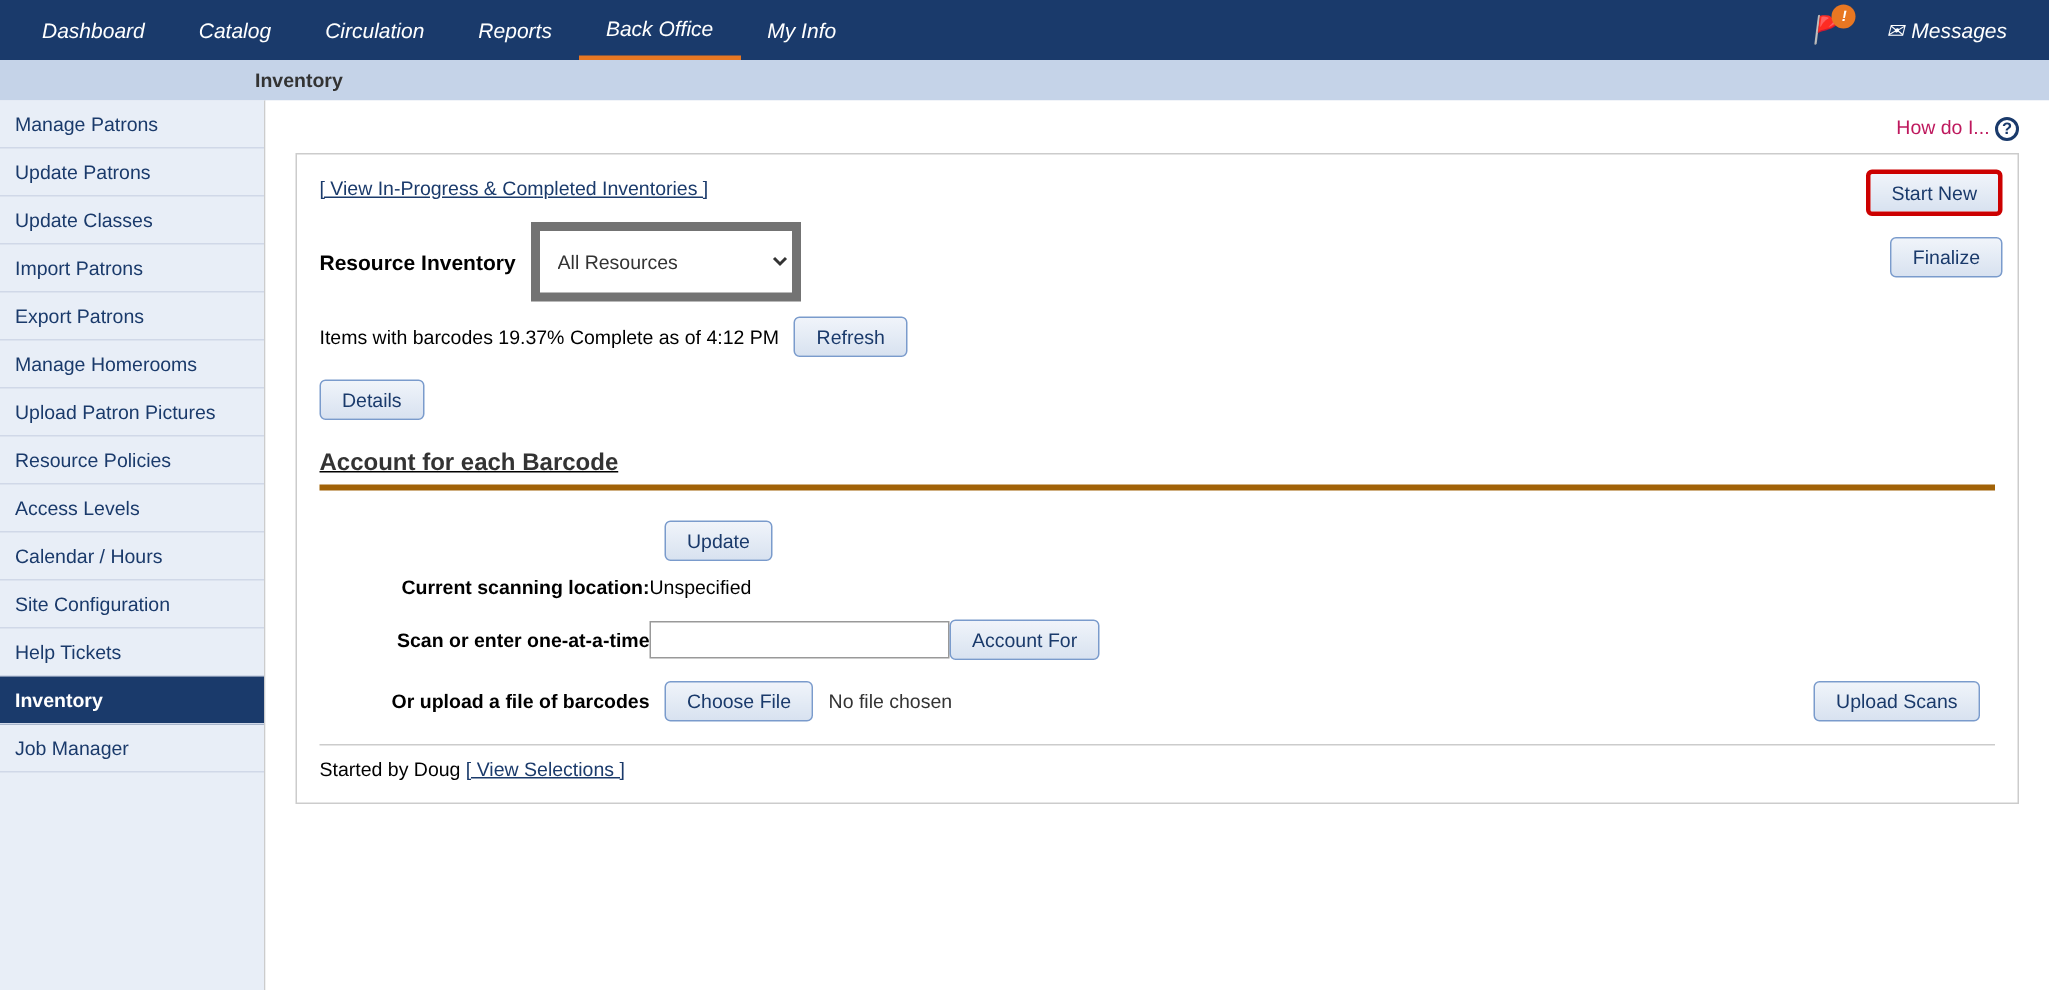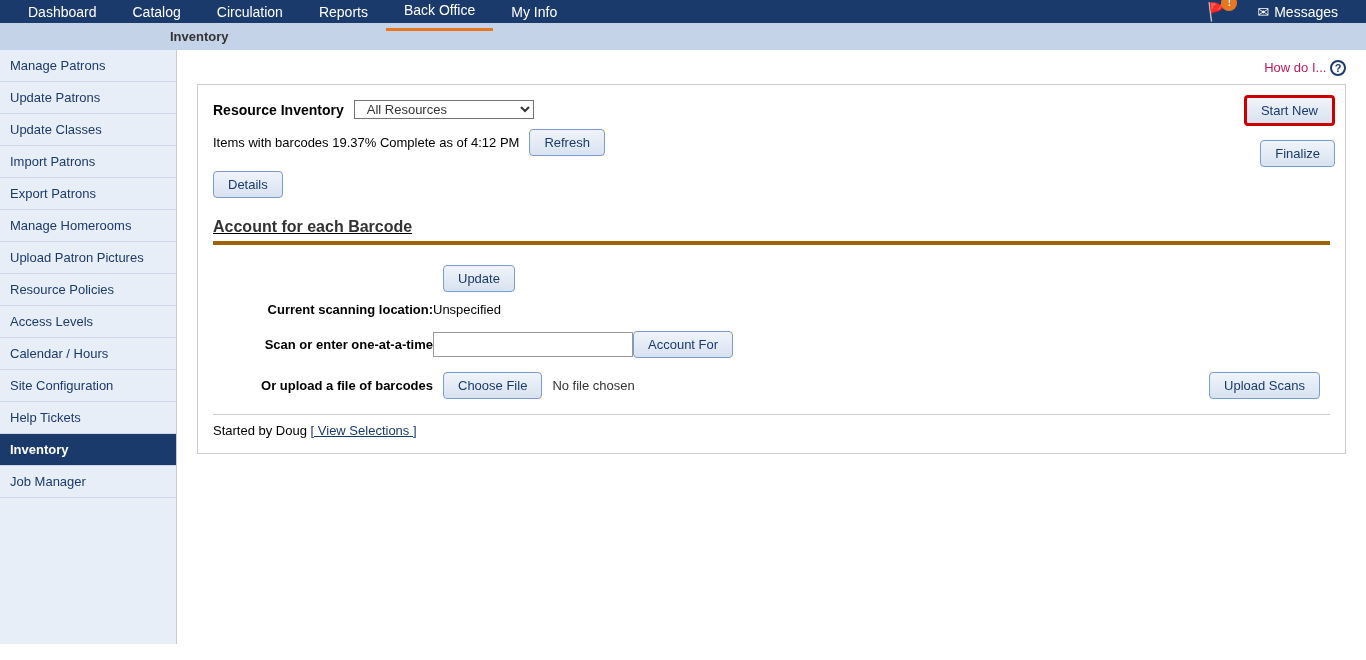--- a/index.html
+++ b/index.html
@@ -4,21 +4,22 @@
   <style>
     * { box-sizing: border-box; margin: 0; padding: 0; }
     body { font-family: Arial, sans-serif; font-size: 13px; background: #fff; }
 
     
     .top-nav {
       background: #1a3a6b;
       display: flex;
       align-items: center;
       padding: 0 10px;
-      height: 23px;
+      height: 40px;
+      font-style: italic;
     }
     .top-nav a {
       color: #fff;
       text-decoration: none;
       padding: 0 18px;
       font-size: 14px;
       line-height: 36px;
     }
     .top-nav a.active {
       color: #fff;
@@ -166,22 +167,22 @@
 
     
     .resource-row {
       display: flex;
       align-items: center;
       gap: 10px;
       margin-bottom: 10px;
     }
     .resource-label { font-weight: bold; font-size: 14px; }
     .resource-select {
-      border: 1px solid #737373;
-      padding: 0 8px;
+      border: 6px solid #737373;
+      padding: 12px 8px;
       font-size: 13px;
       color: #333;
       min-width: 180px;
       background: #fff;
     }
 
     
     .progress-row {
       display: flex;
       align-items: center;
@@ -308,20 +309,23 @@
       <a href="#">How do I...</a>
       <span class="help-circle">?</span>
     </div>
 
     <div class="content-box">
 
       <button class="btn btn-start-new">Start New</button>
 
       <button class="btn btn-finalize">Finalize</button>
 
+      <div class="view-link">
+        <a href="#">[ View In-Progress &amp; Completed Inventories ]</a>
+      </div>
 
       <div class="resource-row">
         <span class="resource-label">Resource Inventory</span>
         <select class="resource-select">
           <option>All Resources</option>
           <option>Books</option>
           <option>DVDs</option>
           <option>Equipment</option>
         </select>
       </div>

